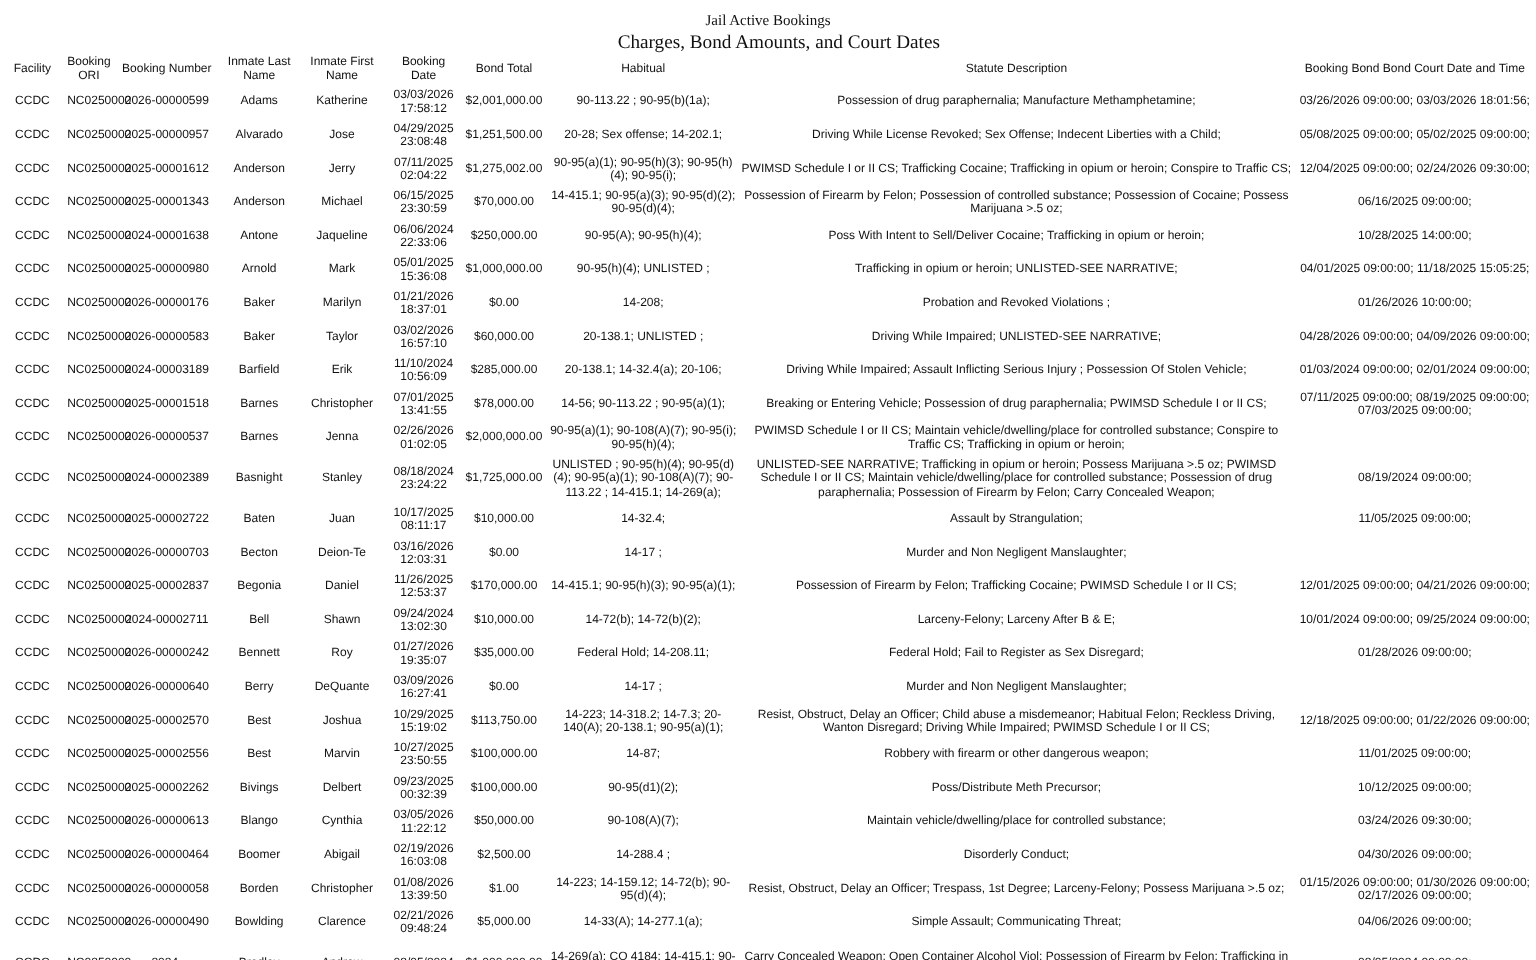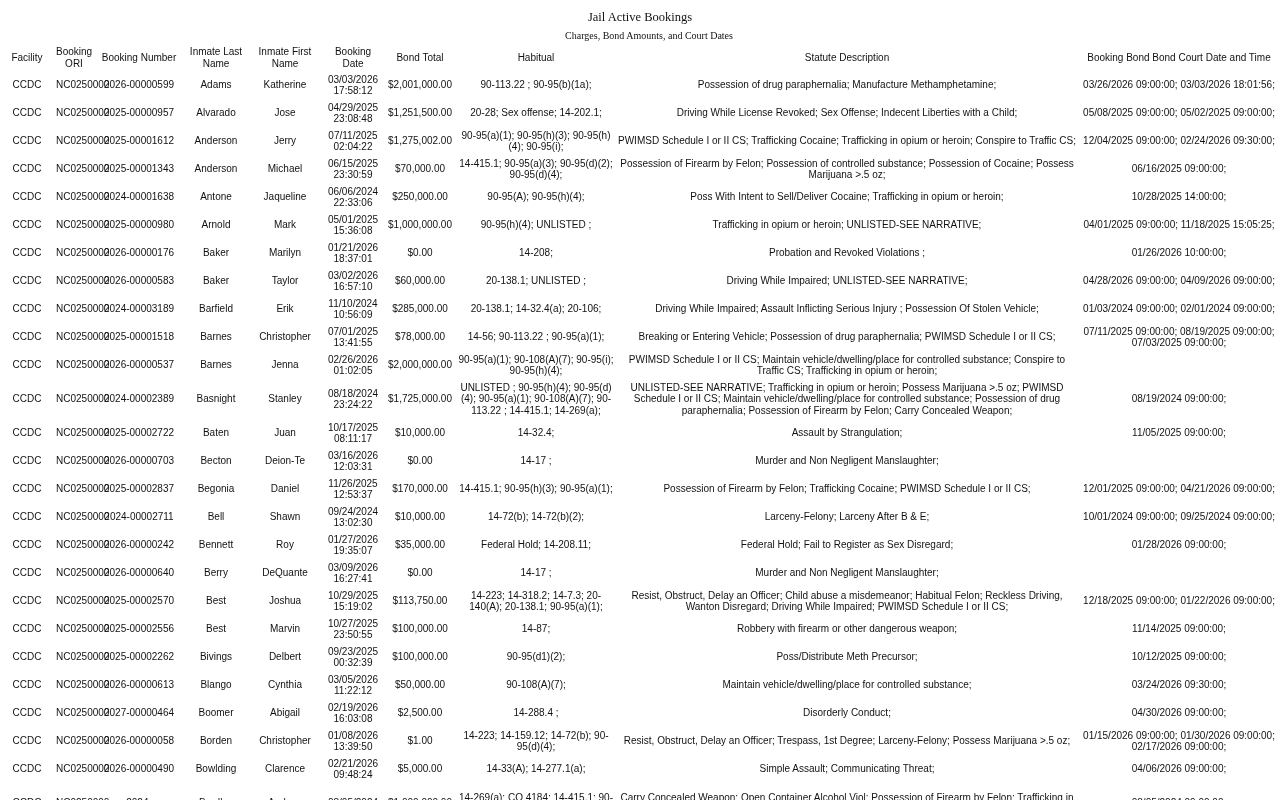--- a/index.html
+++ b/index.html
@@ -18,21 +18,21 @@
     text-align: center;
     padding-top: 10px;
     font-family: Liberation Serif, serif;
   }
   .report-title {
     font-size: 12.5px;
     line-height: 15px;
     margin: 0;
   }
   .report-subtitle {
-    font-size: 10px;
+    font-size: 16px;
     line-height: 13px;
     margin-top: 4px;
     margin-left: 18px;
   }
   table.bookings {
     border-collapse: collapse;
     table-layout: fixed;
     width: 1280px;
     margin-top: 2px;
     font-size: 10px;
@@ -332,21 +332,21 @@
       <tr>
         <td class="nowrap">CCDC</td>
         <td class="nowrap">NC0250000</td>
         <td>2025-00002556</td>
         <td>Best</td>
         <td>Marvin</td>
         <td>10/27/2025 23:50:55</td>
         <td class="nowrap">$100,000.00</td>
         <td>14-87;</td>
         <td>Robbery with firearm or other dangerous weapon;</td>
-        <td>11/14/2025 09:00:00;</td>
+        <td>11/01/2025 09:00:00;</td>
       </tr>
       <tr>
         <td class="nowrap">CCDC</td>
         <td class="nowrap">NC0250000</td>
         <td>2025-00002262</td>
         <td>Bivings</td>
         <td>Delbert</td>
         <td>09/23/2025 00:32:39</td>
         <td class="nowrap">$100,000.00</td>
         <td>90-95(d1)(2);</td>
@@ -361,21 +361,21 @@
         <td>Cynthia</td>
         <td>03/05/2026 11:22:12</td>
         <td class="nowrap">$50,000.00</td>
         <td>90-108(A)(7);</td>
         <td>Maintain vehicle/dwelling/place for controlled substance;</td>
         <td>03/24/2026 09:30:00;</td>
       </tr>
       <tr>
         <td class="nowrap">CCDC</td>
         <td class="nowrap">NC0250000</td>
-        <td>2027-00000464</td>
+        <td>2026-00000464</td>
         <td>Boomer</td>
         <td>Abigail</td>
         <td>02/19/2026 16:03:08</td>
         <td class="nowrap">$2,500.00</td>
         <td>14-288.4 ;</td>
         <td>Disorderly Conduct;</td>
         <td>04/30/2026 09:00:00;</td>
       </tr>
       <tr>
         <td class="nowrap">CCDC</td>

